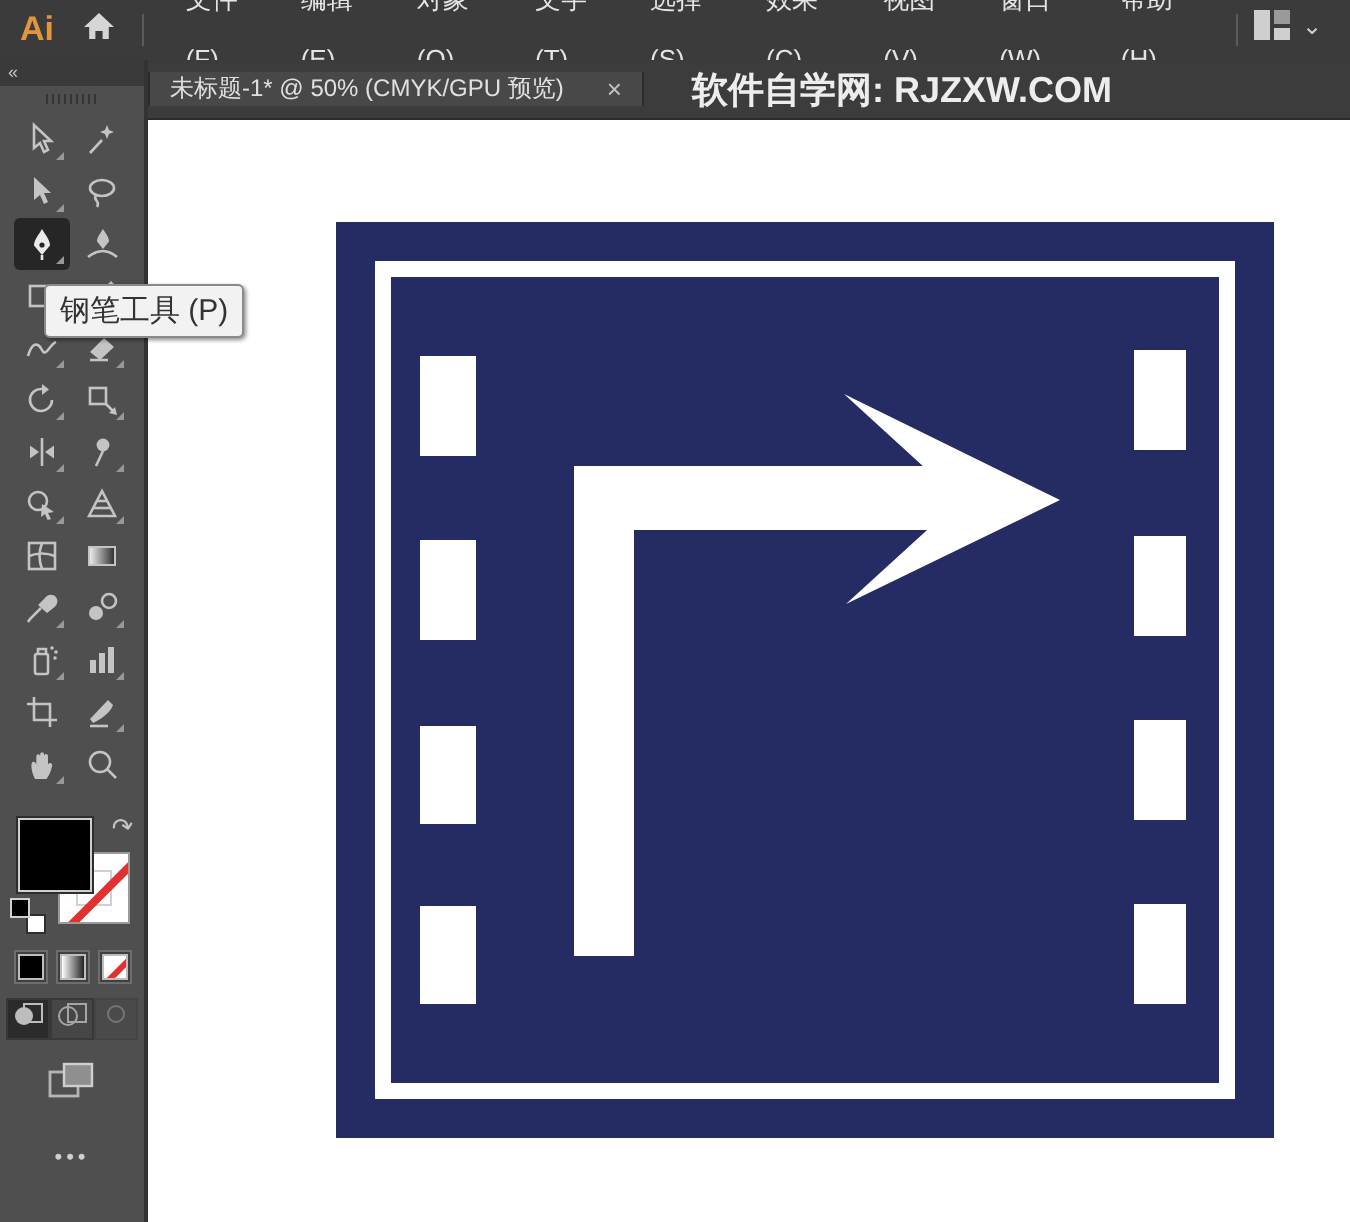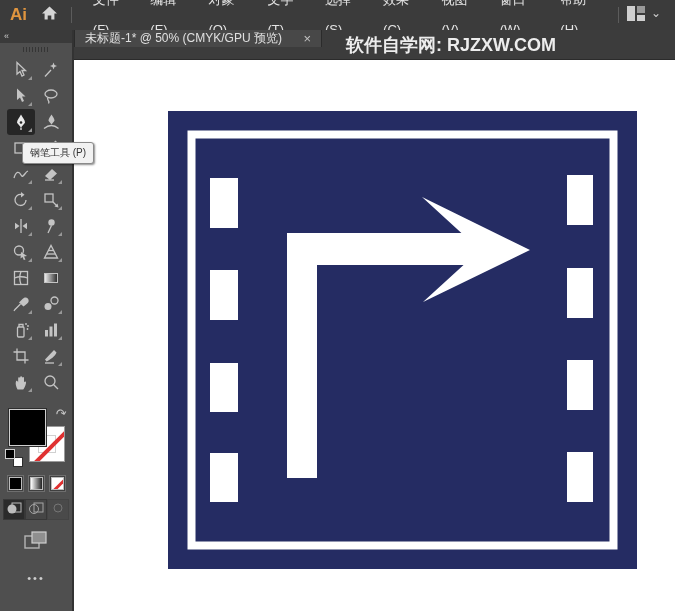--- a/index.html
+++ b/index.html
@@ -13,21 +13,21 @@
   .logo{color:#e0953f;font-weight:bold;font-size:17px;margin-left:10px;}
   .home-btn{margin-left:13px;display:flex;align-items:center;}
   .vsep{width:1px;height:16px;background:#5c5c5c;margin:0 8px 0 12px;}
   .menu-items{display:flex;align-items:center;}
   .menu-item{color:#e4e4e4;font-size:13px;padding:0 13px;line-height:30px;cursor:default;}
   .menubar-right{margin-left:auto;display:flex;align-items:center;}
   .ws-chevron{color:#cfcfcf;font-size:12px;margin:0 14px 4px 6px;}
 
   
   .tabbar{position:absolute;left:74px;top:30px;width:601px;height:30px;background:#3c3c3c;
-          display:flex;align-items:flex-start;border-bottom:1px solid #2b2b2b;}
+          display:flex;align-items:center;border-bottom:1px solid #2b2b2b;}
   .doc-tab{width:248px;background:#484848;border-left:1px solid #2b2b2b;border-right:1px solid #2b2b2b;
            display:flex;align-items:center;padding:0 10px;}
   .doc-tab-title{color:#e0e0e0;font-size:12px;white-space:nowrap;overflow:hidden;flex:1;}
   .tab-close{color:#c2c2c2;font-size:13px;margin-left:6px;cursor:pointer;}
   .site-label{color:#ededed;font-size:18px;font-weight:600;align-self:center;margin-left:24px;white-space:nowrap;}
 
   
   .toolbar{position:absolute;left:0;top:30px;width:74px;height:581px;background:#4f4f4f;
            border-right:2px solid #333;}
   .tb-header{height:13px;background:#3a3a3a;color:#c9c9c9;font-size:9px;line-height:12px;padding-left:4px;}
@@ -74,21 +74,21 @@
 
   .screen-mode{display:flex;justify-content:center;margin-top:10px;cursor:pointer;}
   .dots{color:#cfcfcf;text-align:center;font-size:11px;letter-spacing:2px;margin-top:16px;cursor:pointer;}
 
   
   .canvas{position:absolute;left:74px;top:60px;width:601px;height:551px;background:#ffffff;}
   .sign{position:absolute;left:94px;top:51px;}
 
   
   .tooltip{position:absolute;left:22px;top:142px;z-index:50;background:#f2f2f2;color:#333;
-           border:1px solid #8a8a8a;border-radius:3px;font-size:10px;line-height:1;
+           border:1px solid #8a8a8a;border-radius:3px;font-size:15px;line-height:1;
            padding:5px 7px;white-space:nowrap;box-shadow:1px 1px 2px rgba(0,0,0,.45);}
 </style>
 </head>
 <body>
 
 <div id="app">
 
   <div class="menubar">
     <span class="logo">Ai</span>
     <span class="home-btn">

